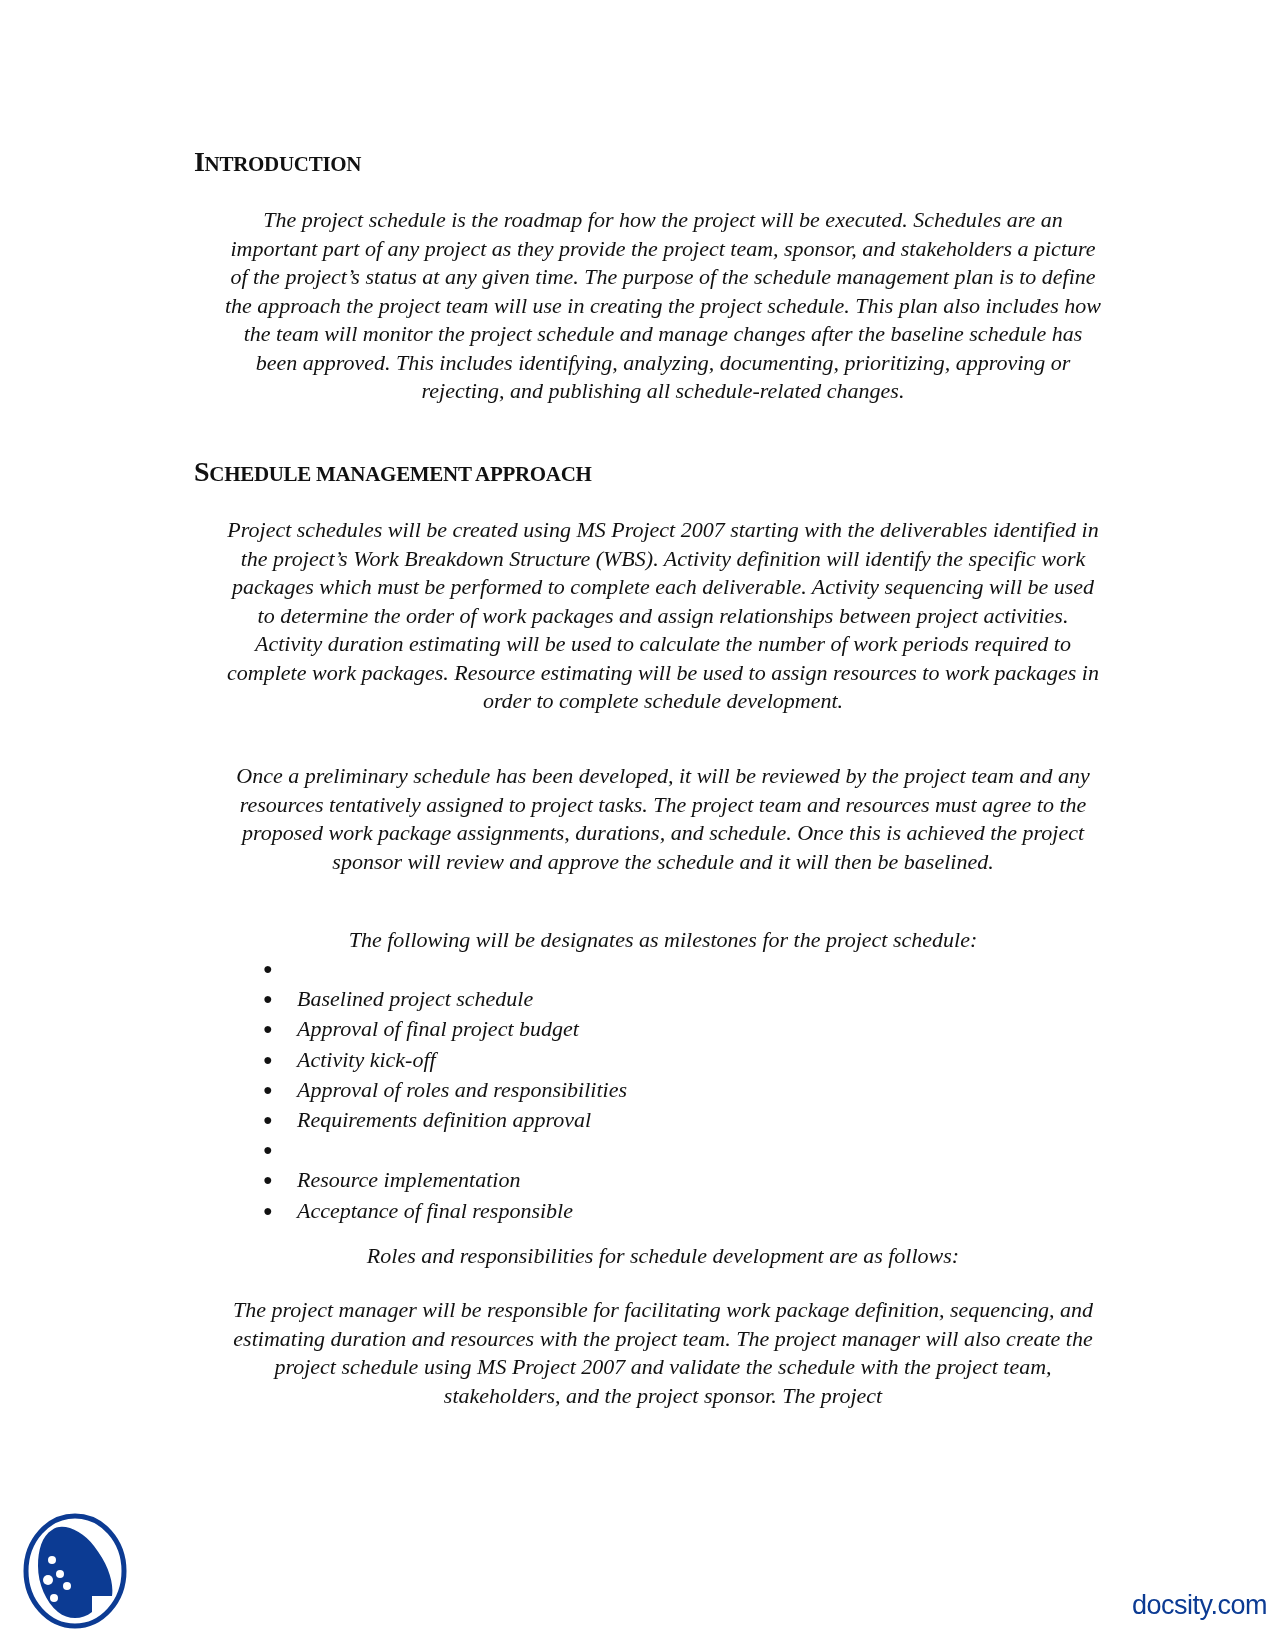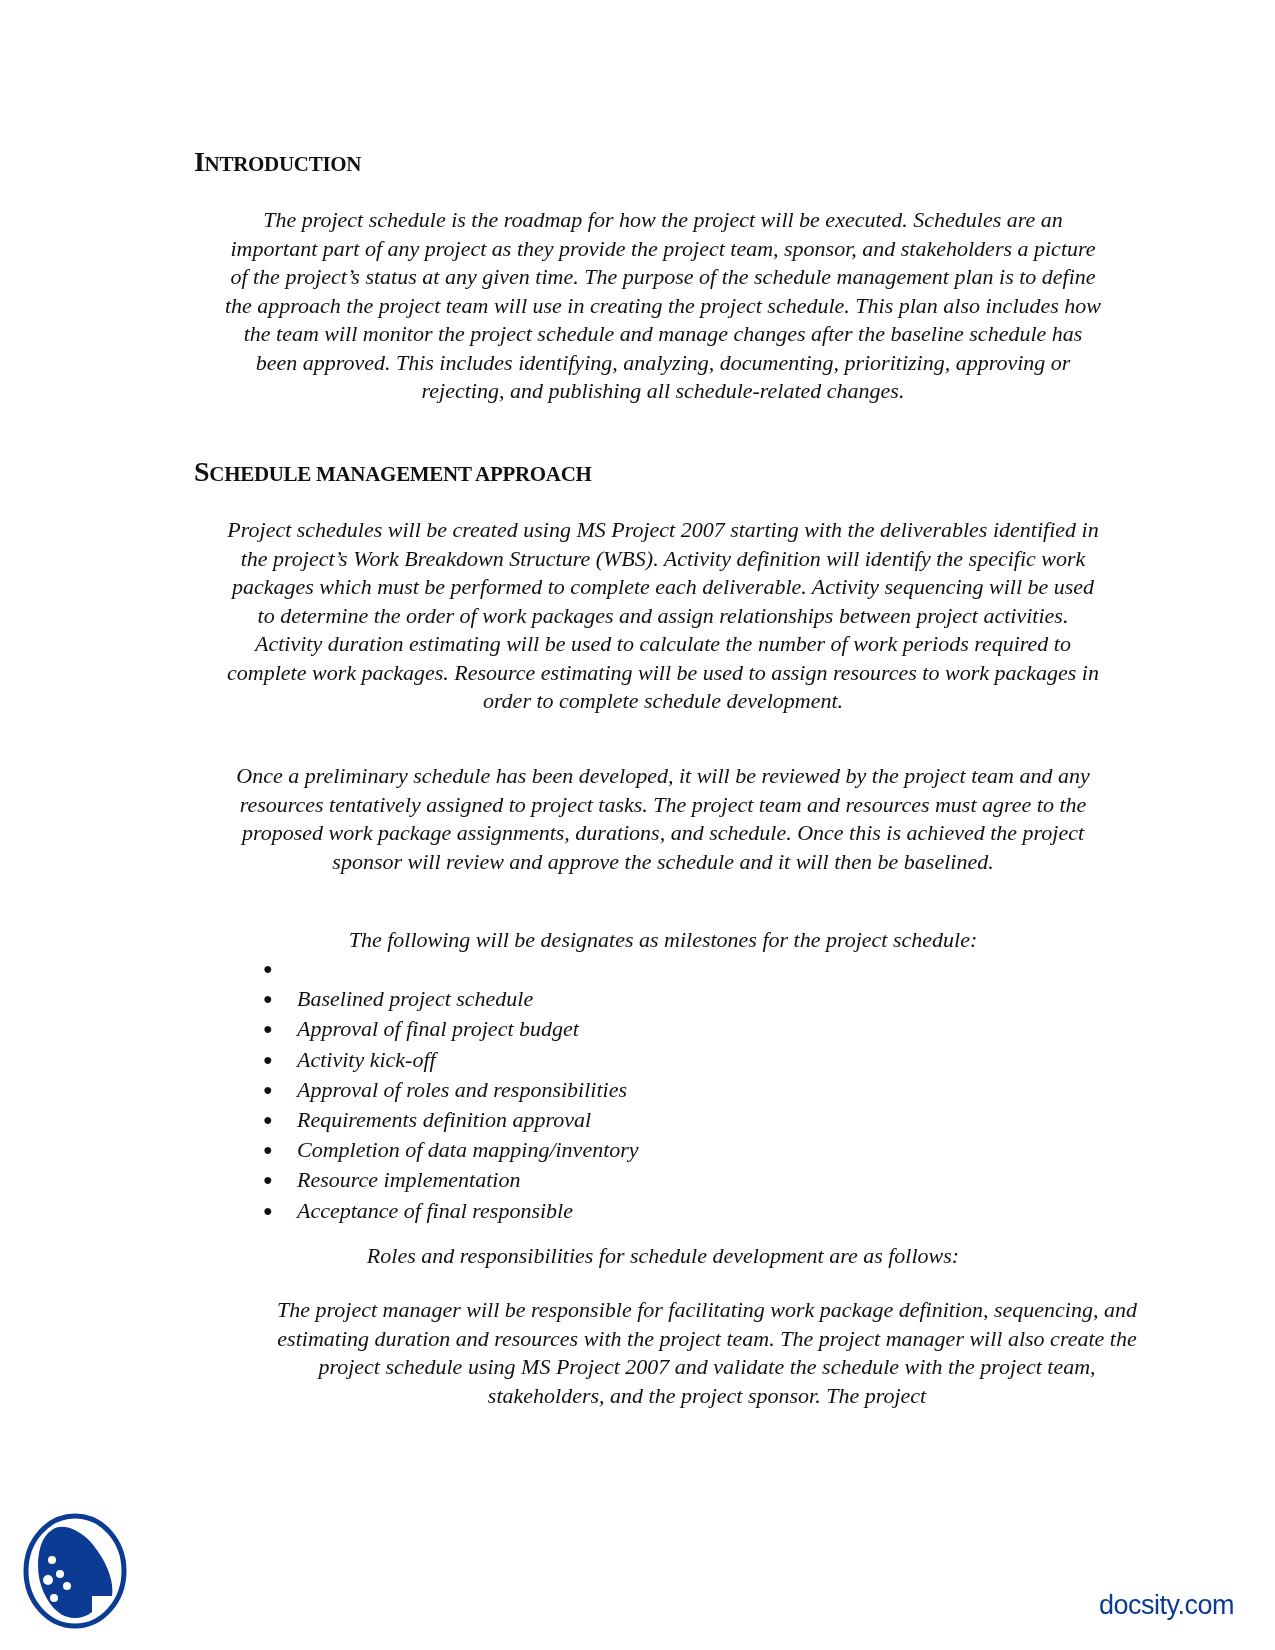--- a/index.html
+++ b/index.html
@@ -5,21 +5,21 @@
   html, body { margin: 0; padding: 0; background: #ffffff; }
   body { width: 1275px; height: 1650px; position: relative; overflow: hidden; font-family: "Liberation Serif", "DejaVu Serif", serif; color: #111; }
   .heading { position: absolute; left: 150px; font-weight: bold; font-size: 21px; letter-spacing: -0.3px; text-transform: uppercase; font-variant: normal; margin-left: 44px; }
   .heading .cap { font-size: 28px; }
   .heading .rest { font-size: 21px; }
   .para { position: absolute; left: 223px; width: 880px; font-style: italic; font-size: 22px; line-height: 28.5px; margin: 0; text-align: center; }
   .list { position: absolute; left: 223px; width: 880px; margin: 0; padding: 0; list-style: none; font-style: italic; font-size: 22px; }
   .list li { position: relative; padding-left: 74px; height: 30.2px; line-height: 30.2px; }
   .list li .bullet { position: absolute; left: 40px; top: 0; font-style: normal; font-size: 16px; }
   .footer-logo { position: absolute; left: 22px; top: 1512px; width: 106px; height: 118px; }
-  .footer-brand { position: absolute; right: 41px; top: 1590px; font-family: "Liberation Sans", "DejaVu Sans", sans-serif; color: #0c3b93; font-size: 27px; letter-spacing: -0.5px; text-decoration: none; }
+  .footer-brand { position: absolute; right: 8px; top: 1590px; font-family: "Liberation Sans", "DejaVu Sans", sans-serif; color: #0c3b93; font-size: 27px; letter-spacing: -0.5px; text-decoration: none; }
 </style>
 </head>
 <body>
 
 <div>
 
   <div class="heading" style="top:146px;"><span class="cap">I</span><span class="rest">NTRODUCTION</span></div>
 
   <p class="para" style="top:206px;">The project schedule is the roadmap for how the project will be executed.  Schedules are an important part of any project as they provide the project team, sponsor, and stakeholders a picture of the project’s status at any given time.  The purpose of the schedule management plan is to define the approach the project team will use in creating the project schedule.  This plan also includes how the team will monitor the project schedule and manage changes after the baseline schedule has been approved. This includes identifying, analyzing, documenting, prioritizing, approving or rejecting, and publishing all schedule-related changes.</p>
 
@@ -31,28 +31,28 @@
 
   <p class="para" style="top:926px;">The following will be designates as milestones for the project schedule:</p>
 
   <ul class="list" style="top:954px;">
     <li><span class="bullet">●</span></li>
     <li><span class="bullet">●</span><span>Baselined project schedule</span></li>
     <li><span class="bullet">●</span><span>Approval of final project budget</span></li>
     <li><span class="bullet">●</span><span>Activity kick-off</span></li>
     <li><span class="bullet">●</span><span>Approval of roles and responsibilities</span></li>
     <li><span class="bullet">●</span><span>Requirements definition approval</span></li>
-    <li><span class="bullet">●</span><span>Completion of data mapping/inventory</span></li>
+    <li><span class="bullet">●</span></li>
     <li><span class="bullet">●</span><span>Resource implementation</span></li>
     <li><span class="bullet">●</span><span>Acceptance of final responsible</span></li>
   </ul>
 
   <p class="para" style="top:1242px;">Roles and responsibilities for schedule development are as follows:</p>
 
-  <p class="para" style="top:1296px;margin-left:44px;">The project manager will be responsible for facilitating work package definition, sequencing, and estimating duration and resources with the project team. The project manager will also create the project schedule using MS Project 2007 and validate the schedule with the project team, stakeholders, and the project sponsor.  The project</p>
+  <p class="para" style="top:1296px;">The project manager will be responsible for facilitating work package definition, sequencing, and estimating duration and resources with the project team. The project manager will also create the project schedule using MS Project 2007 and validate the schedule with the project team, stakeholders, and the project sponsor.  The project</p>
 
 </div>
 
 <div class="footer-logo">
   <svg width="106" height="118" viewBox="0 0 106 118">
     <ellipse cx="53" cy="59" rx="49" ry="55" fill="#ffffff" stroke="#0c3b93" stroke-width="5"></ellipse>
     <path d="M30 18 C 40 10, 60 18, 72 34 C 86 52, 92 70, 90 84 L 70 84 L 70 100 C 60 108, 46 108, 36 100 C 24 90, 16 72, 16 54 C 16 38, 20 24, 30 18 Z" fill="#0c3b93"></path>
     <circle cx="30" cy="48" r="4" fill="#fff"></circle>
     <circle cx="26" cy="68" r="5" fill="#fff"></circle>
     <circle cx="38" cy="62" r="4" fill="#fff"></circle>

